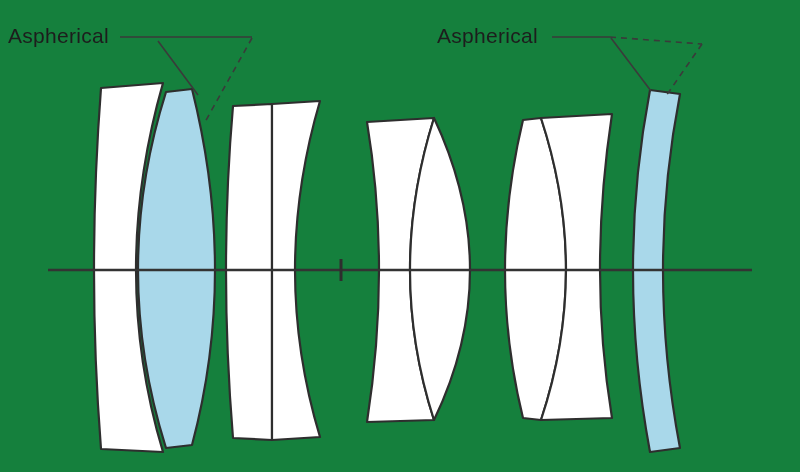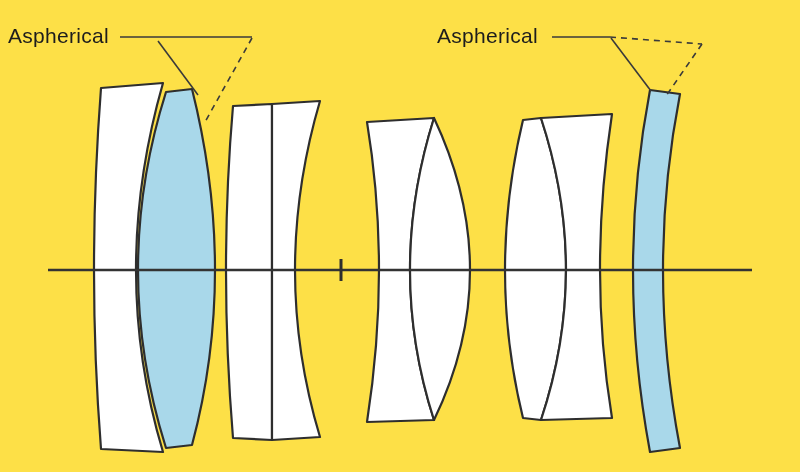--- a/index.html
+++ b/index.html
@@ -8,21 +8,21 @@
     width: 800px;
     height: 472px;
     background: #ffffff;
     overflow: hidden;
     font-family: "Liberation Sans", sans-serif;
   }
   .stage {
     position: relative;
     width: 800px;
     height: 472px;
-    background: #fde047;
+    background: #15803d;
   }
   .stage svg {
     position: absolute;
     left: 0;
     top: 0;
   }
   .lens {
     stroke: #2e2e2e;
     stroke-width: 2.2;
     stroke-linejoin: round;

